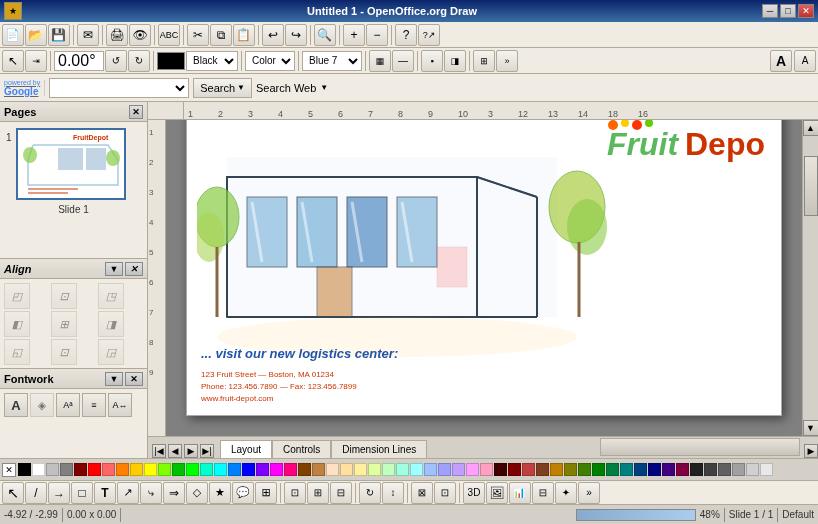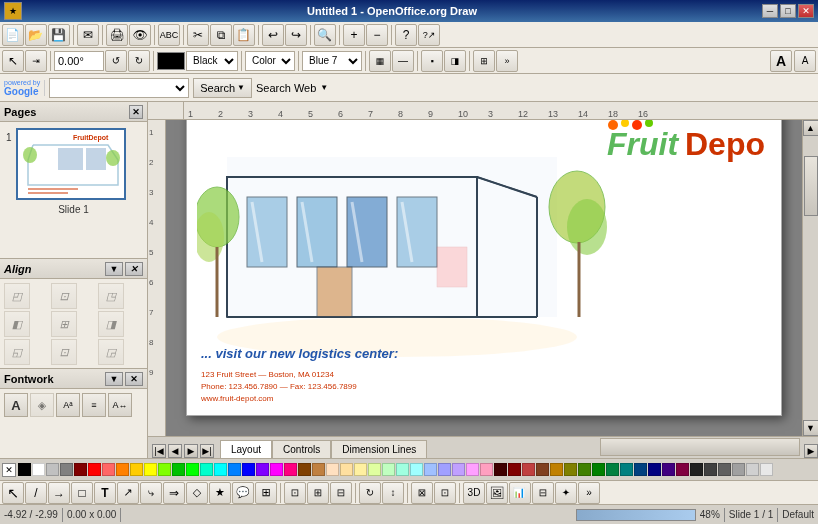--- a/index.html
+++ b/index.html
@@ -40,21 +40,21 @@
       font-size: 12px; cursor: pointer;
       border-radius: 2px;
     }
     .tb-sep { width: 1px; height: 20px; background: #b0a898; margin: 0 2px; }
     .tb-combo {
       height: 20px; border: 1px solid #b0a898; background: white;
       font-size: 10px; padding: 0 2px; cursor: pointer;
     }
     .tb-input {
       height: 20px; border: 1px solid #b0a898; background: white;
-      font-size: 11px; padding: 0 3px; width: 45px;
+      font-size: 16px; padding: 0 3px; width: 45px;
     }
     .color-box {
       width: 28px; height: 18px; border: 1px solid #888;
       background: black; cursor: pointer;
     }
 
     
     #searchbar {
       height: 28px;
       background: #f0ece4;
@@ -303,21 +303,21 @@
     
     #bottom-toolbar {
       height: 24px;
       background: #f0ece4;
       border-top: 1px solid #b0a898;
       display: flex; align-items: center;
       padding: 0 2px;
       gap: 1px;
     }
 
-    .powered-by { font-size: 7px; color: #666; }
+    .powered-by { font-size: 7px; color: #666; text-decoration: underline; }
     .powered-by span { color: #4285F4; }
 
     
     .align-header-btns { display: flex; gap: 2px; }
     .ah-btn {
       width: 18px; height: 14px;
       background: linear-gradient(to bottom, #e0e0e0, #c0c0c0);
       border: 1px solid #888;
       font-size: 9px; cursor: pointer;
       display: flex; align-items: center; justify-content: center;

